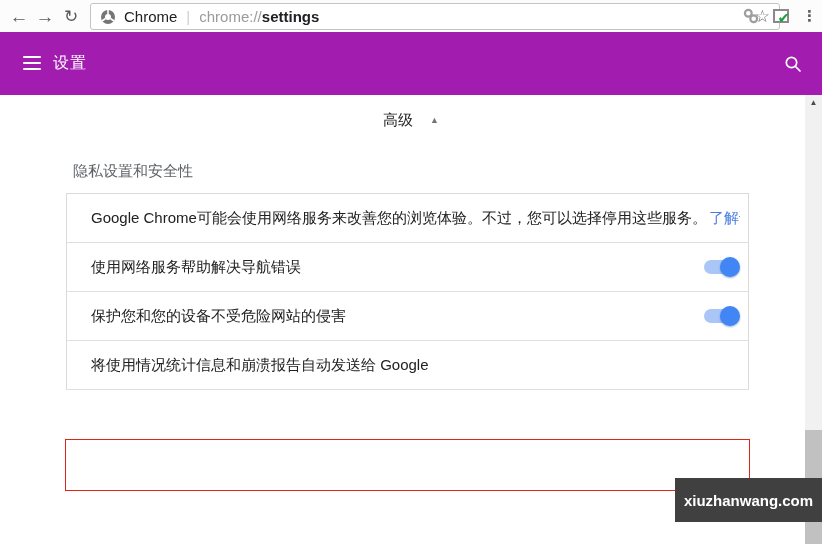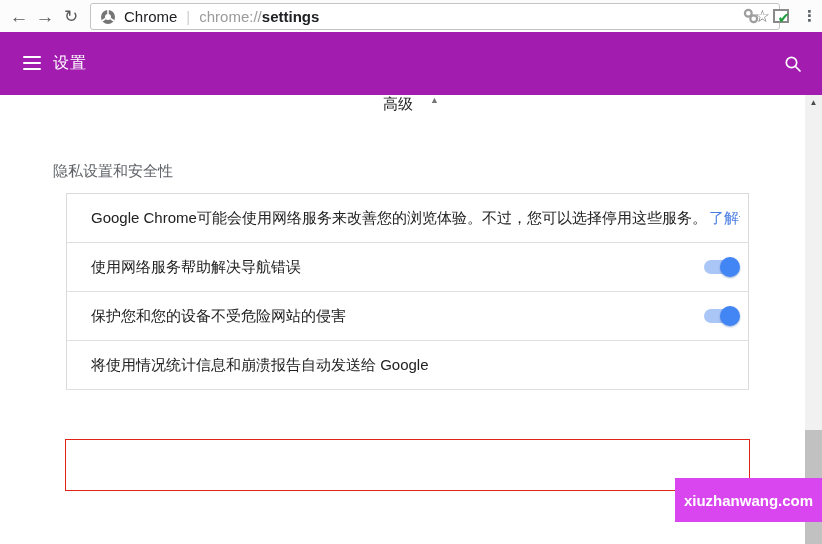--- a/index.html
+++ b/index.html
@@ -30,24 +30,24 @@
   
   .header { position:relative; height:63px; background:#a21caf; display:flex; align-items:center; }
   .hamburger { position:absolute; left:23px; top:24px; width:18px; cursor:pointer; }
   .hamburger div { width:18px; height:2px; background:#fff; border-radius:1px; margin-bottom:4px; }
   .hamburger div:last-child { margin-bottom:0; }
   .header-title { margin-left:53px; color:#fff; font-size:16px; letter-spacing:1px; }
   .search-btn { position:absolute; right:18px; top:50%; transform:translateY(-50%); width:22px; height:22px; cursor:pointer; }
 
   
   .content { position:relative; height:449px; background:#fff; }
-  .advanced { height:50px; display:flex; align-items:flex-start; justify-content:center; gap:17px; }
+  .advanced { height:50px; display:flex; align-items:center; justify-content:center; gap:17px; }
   .advanced-label { font-size:15px; color:#212121; }
   .caret-up { font-size:9px; color:#757575; cursor:pointer; }
-  .section-title { padding:17px 0 13px 7px; margin-left:46px; font-size:15px; line-height:18px; color:#5f6368; }
+  .section-title { padding:17px 0 13px 7px; margin-left:66px; font-size:15px; line-height:18px; color:#5f6368; }
 
   .card { position:relative; margin-left:66px; width:683px; background:#fff;
           border:1px solid #dadada; border-bottom:none; }
   .row { display:flex; align-items:center; height:49px; padding:0 8px 0 24px; border-bottom:1px solid #e0e0e0;
          font-size:15px; color:#212121; background:#fff; }
   .row-label { flex:1 1 auto; padding-right:14px; white-space:nowrap; overflow:hidden; }
   .link { color:#4a7de2; cursor:pointer; text-decoration:none; margin-left:2px; }
 
   
   .toggle { position:relative; width:38px; height:20px; flex:none; cursor:pointer; }
@@ -59,21 +59,21 @@
 
   .red-highlight { position:absolute; left:-2px; right:-2px; top:245px; height:52px;
                    border:1px solid #e02418; pointer-events:none; z-index:5; }
 
   
   .scrollbar { position:absolute; right:0; top:95px; width:17px; height:449px; background:#f1f1f1; z-index:4; }
   .scroll-arrow { position:absolute; top:3px; left:0; width:17px; text-align:center; font-size:8px; color:#4a4a4a; cursor:pointer; }
   .scroll-thumb { position:absolute; top:335px; left:0; width:17px; height:114px; background:#c1c1c1; cursor:pointer; }
 
   
-  .watermark { position:absolute; right:0; top:478px; width:147px; height:44px; background:#d946ef;
+  .watermark { position:absolute; right:0; top:478px; width:147px; height:44px; background:#404040;
                display:flex; align-items:center; justify-content:center; color:#fff; font-size:15px;
                font-weight:bold; z-index:10; }
 </style>
 </head>
 <body>
 
 <div class="page">
 
   <div class="toolbar">
     <div class="nav-btns">

